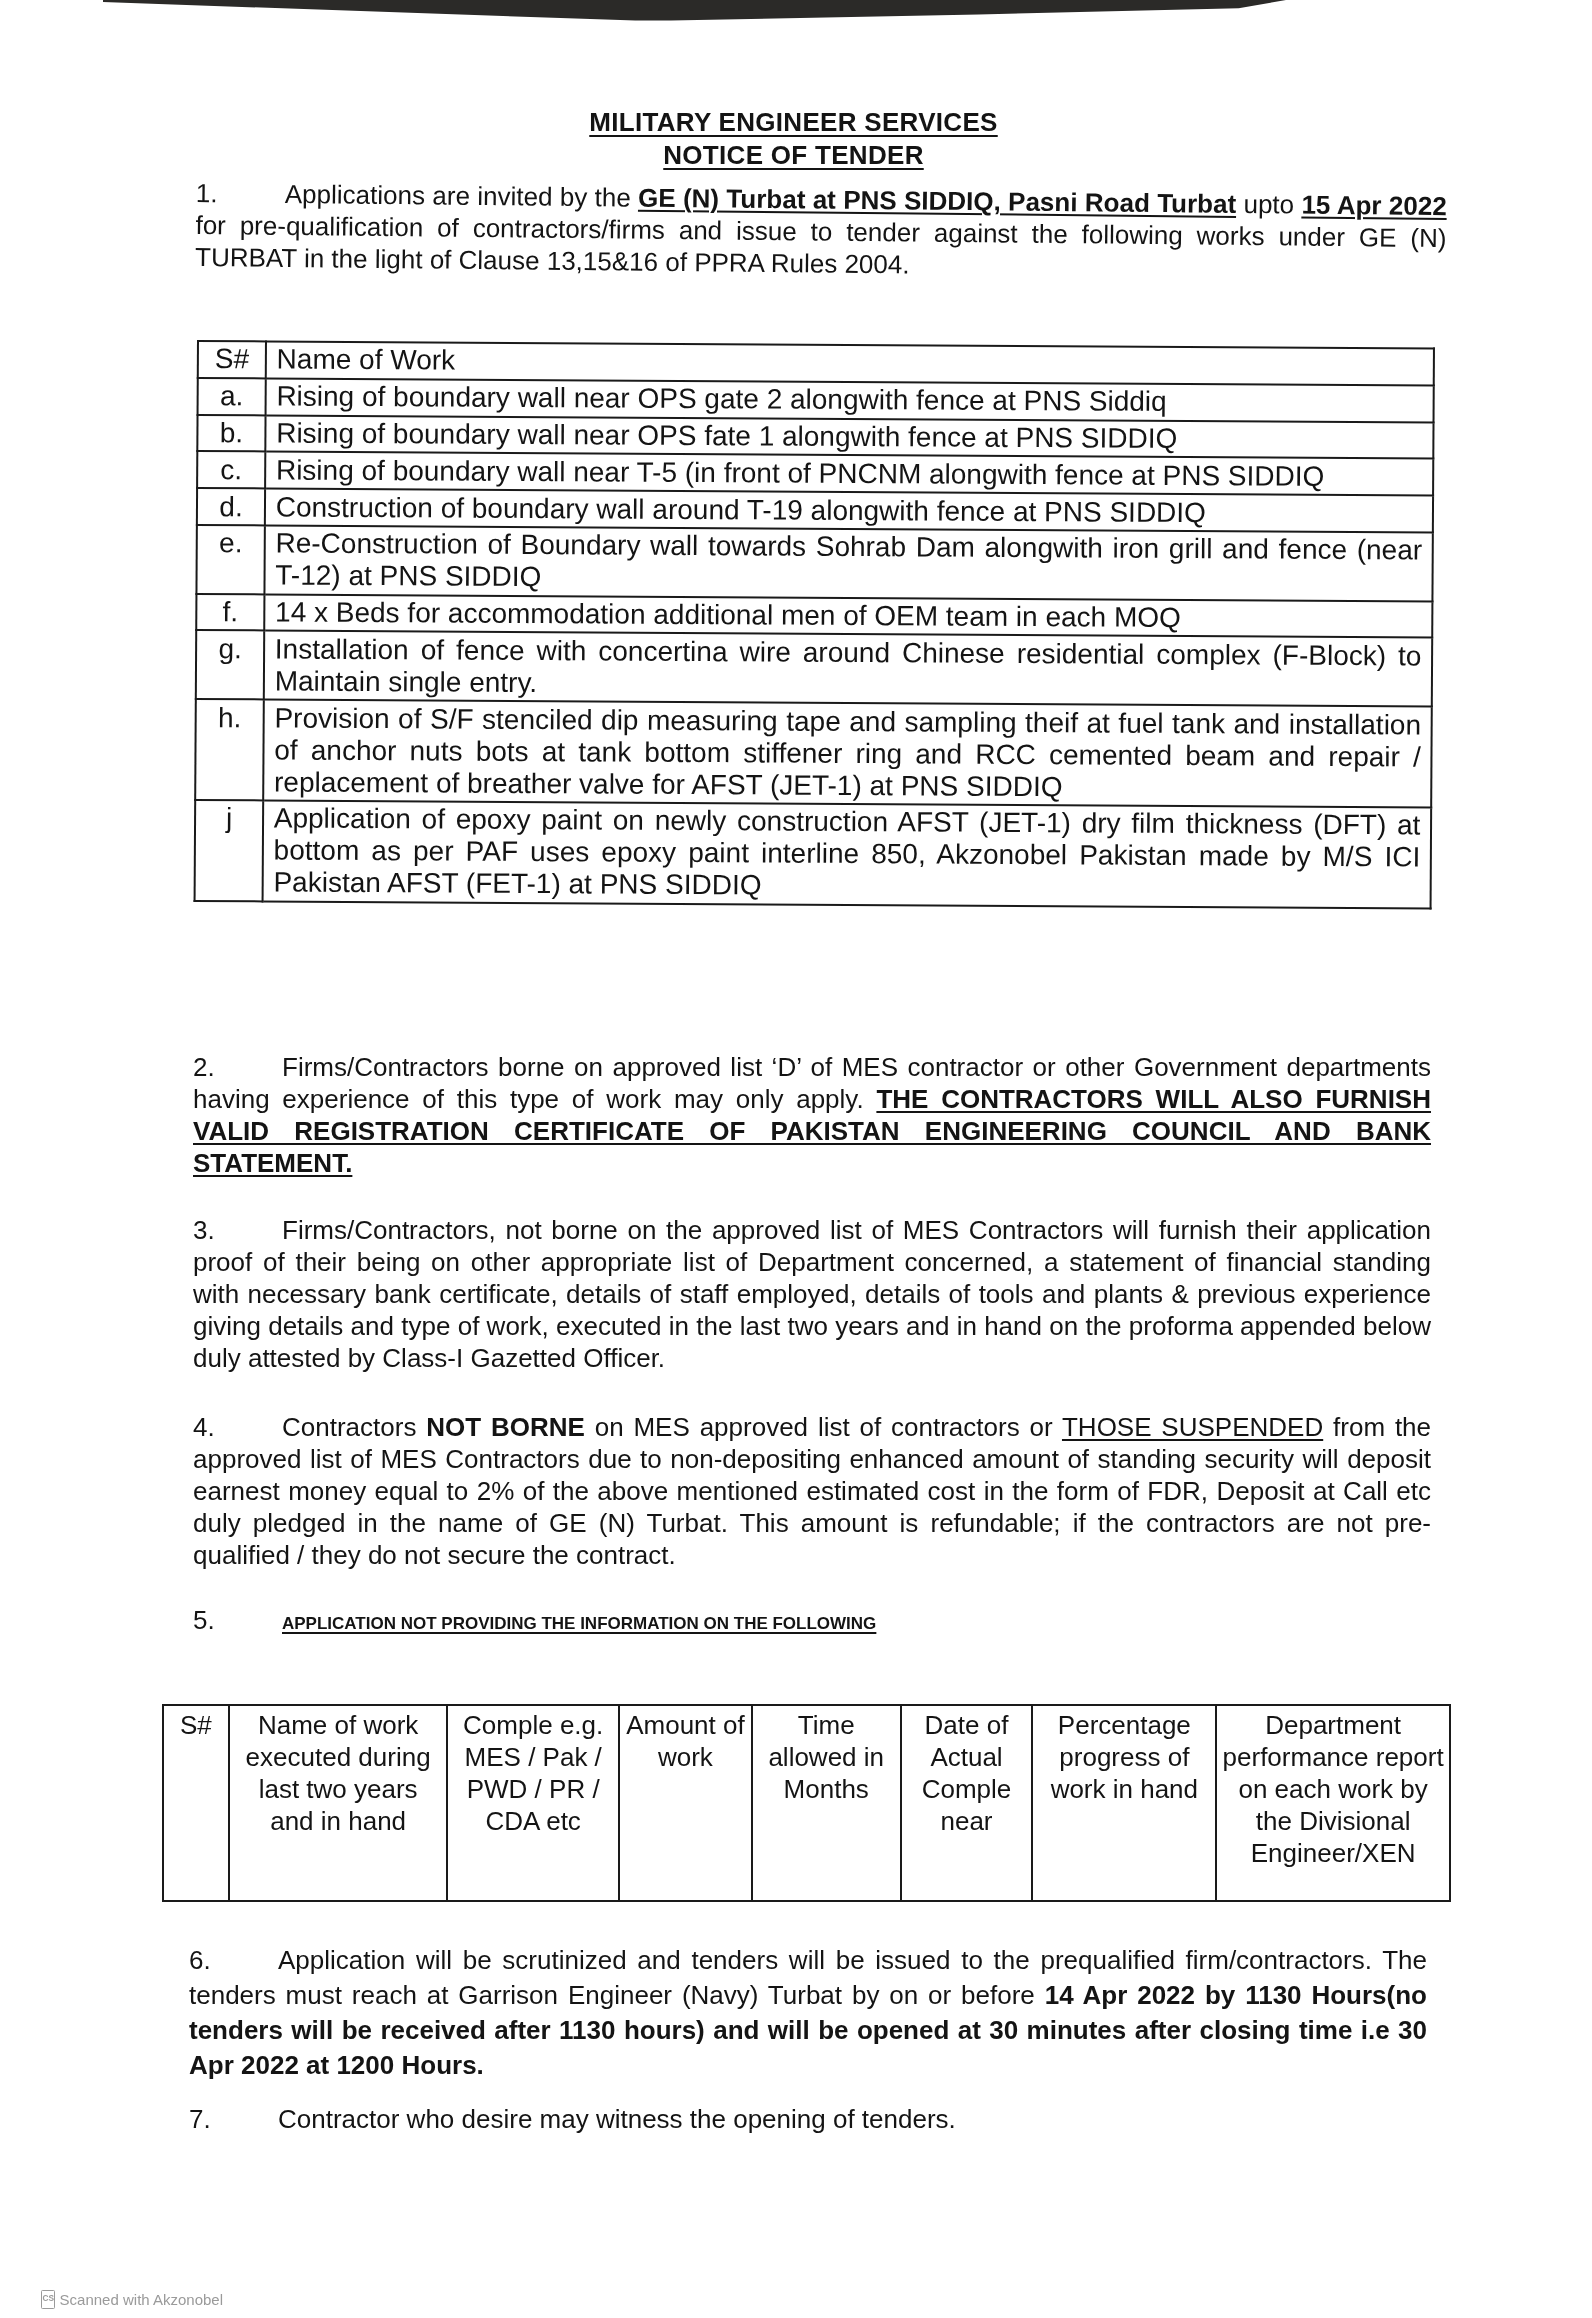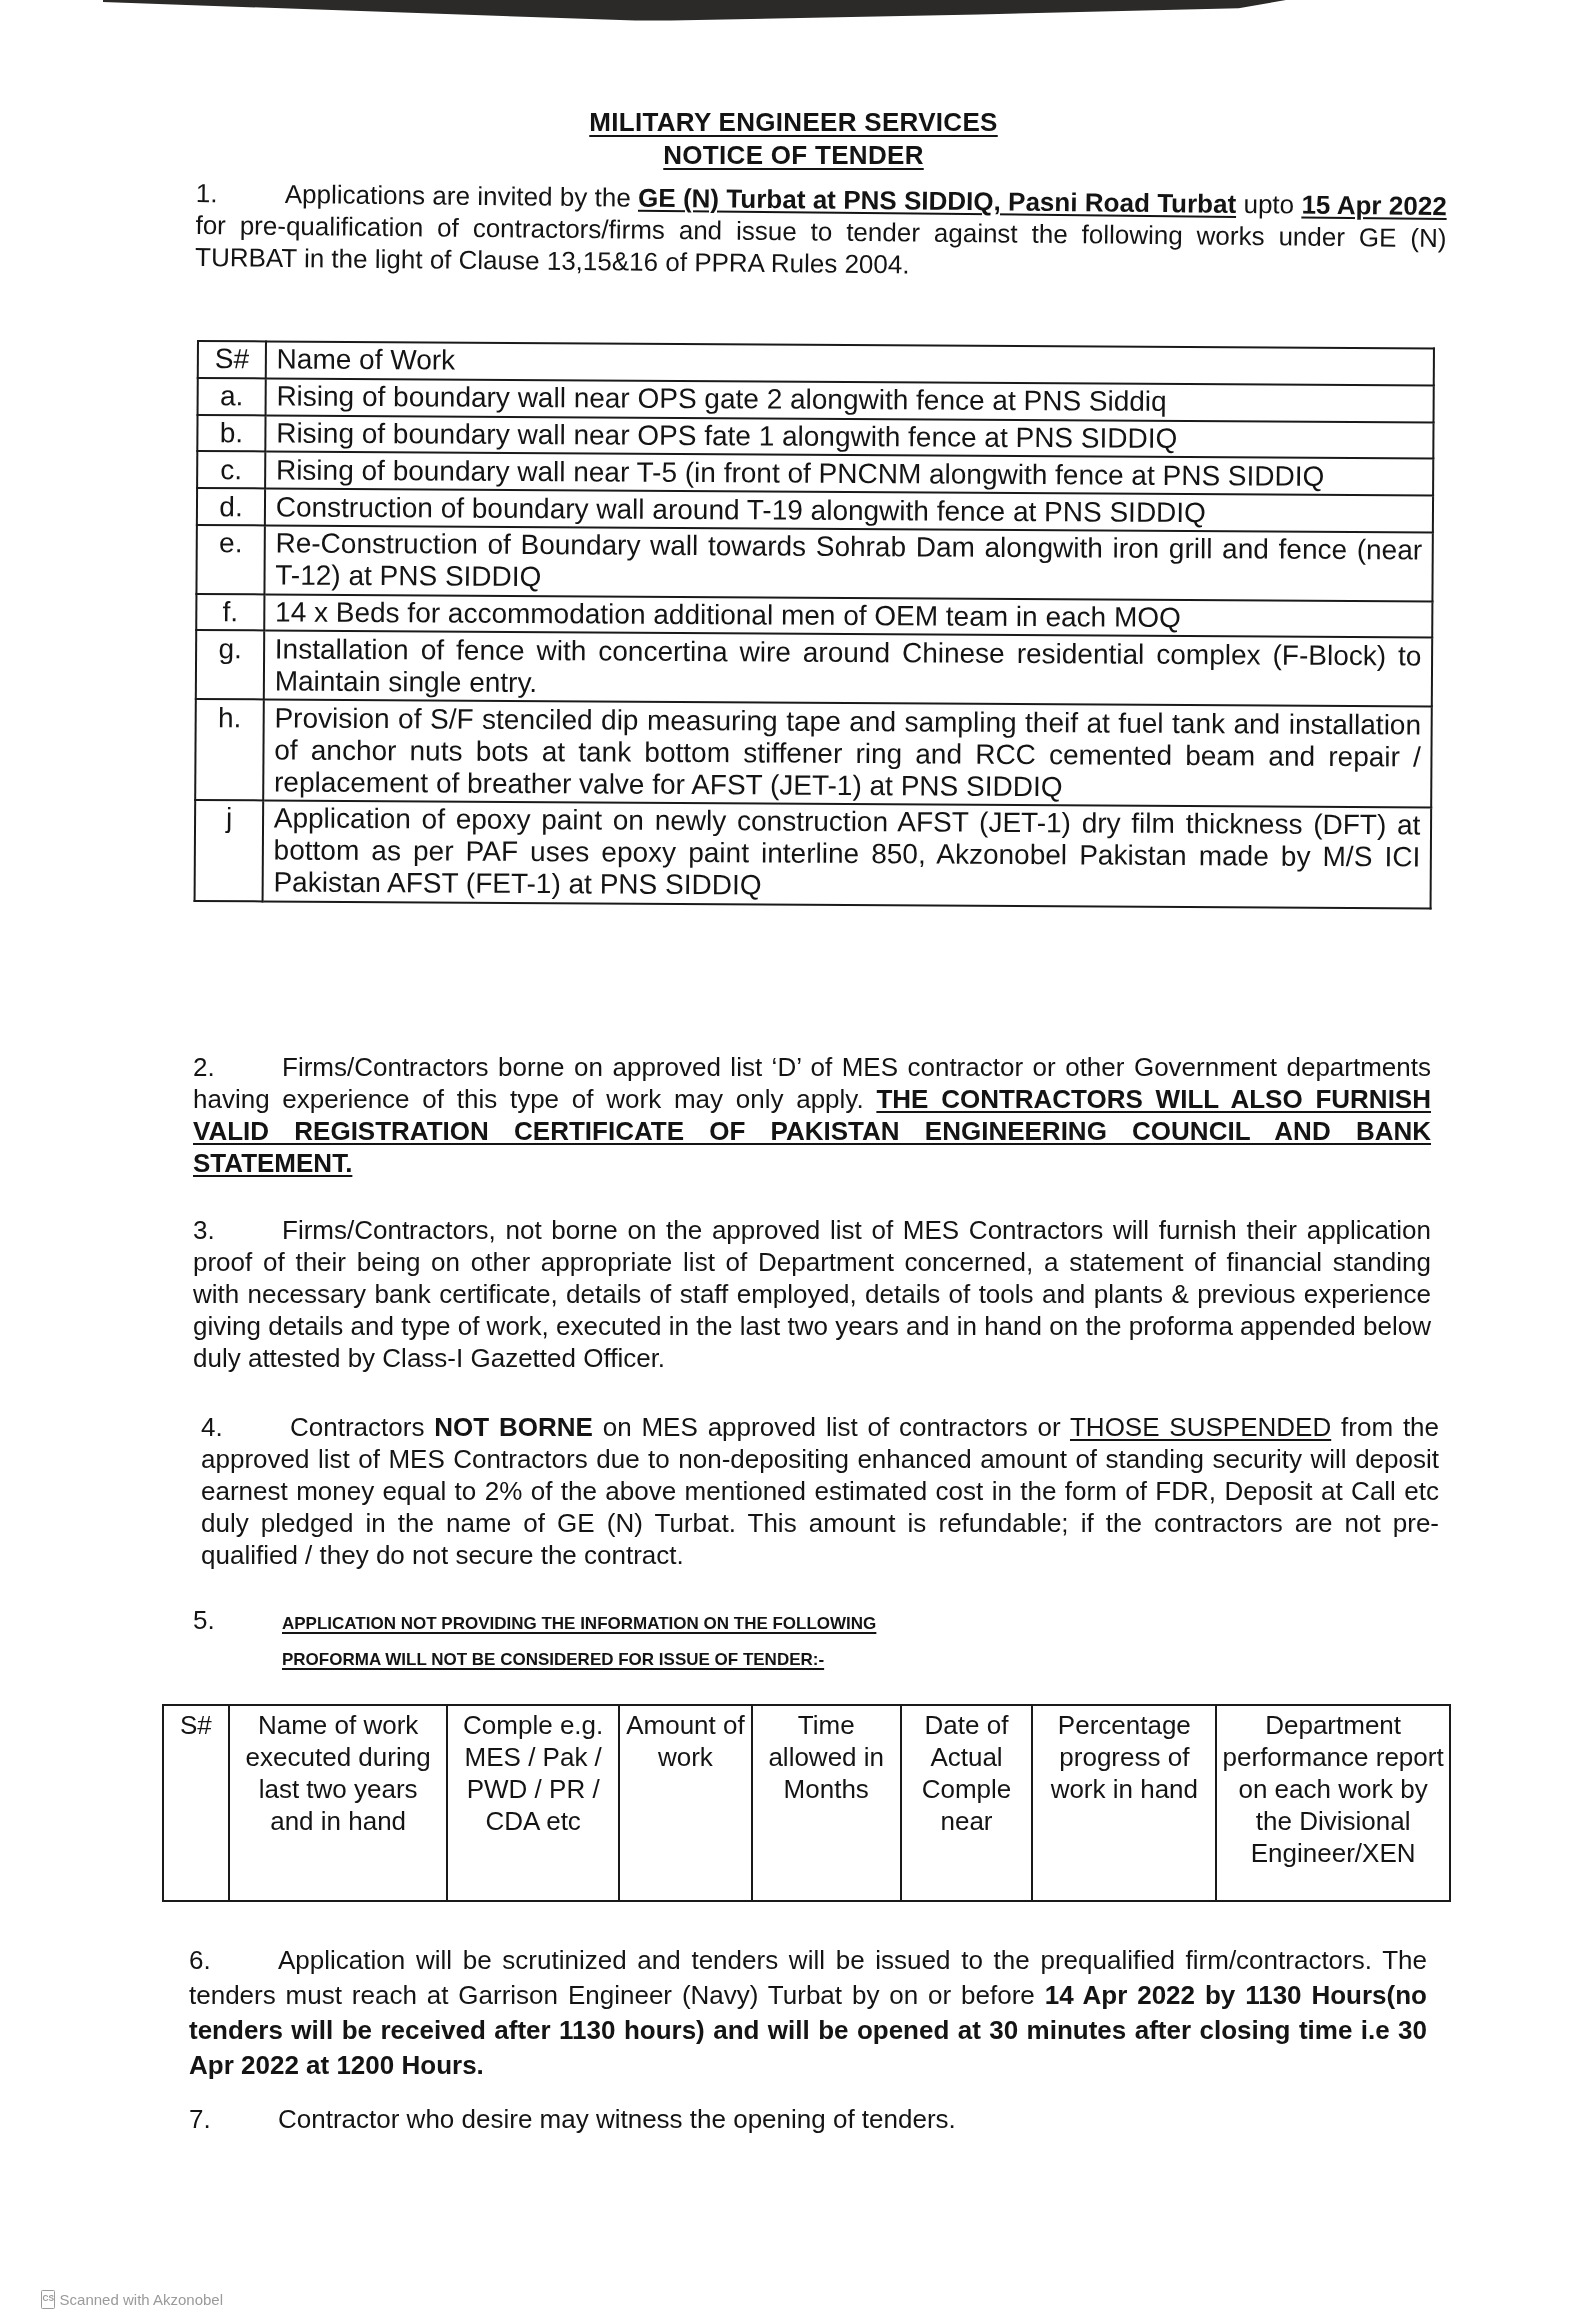--- a/index.html
+++ b/index.html
@@ -66,21 +66,21 @@
       vertical-align: top;
       padding: 1.4px 9.6px 1.4px 9.6px;
       text-align: justify;
       font-weight: normal;
     }
     table.works th { text-align: left; }
     table.works td.sn, table.works th.sn { width: 58px; text-align: center; padding-left: 4.1px; padding-right: 4.1px; }
 
     #p2 { top: 1051px; }
     #p3 { top: 1214px; }
-    #p4 { top: 1411px; margin-left: 8px; }
+    #p4 { top: 1411px; }
     #p5 { top: 1604px; }
     #p5 .b { font-size: 17px; }
 
     table.proforma {
       position: absolute;
       left: 162px; top: 1704px;
       width: 1289px;
       border-collapse: collapse;
       font-size: 26px;
       line-height: 32px;
@@ -186,21 +186,21 @@
   <div class="para" id="p3">
     <span class="num">3.</span><span>Firms/Contractors, not borne on the approved list of MES Contractors will furnish their application proof of their being on other appropriate list of Department concerned, a statement of financial standing with necessary bank certificate, details of staff employed, details of tools and plants &amp; previous experience giving details and type of work, executed in the last two years and in hand on the proforma appended below duly attested by Class-I Gazetted Officer.</span>
   </div>
 
   <div class="para" id="p4">
     <span class="num">4.</span><span>Contractors </span><span class="b">NOT BORNE</span><span> on MES approved list of contractors or </span><span class="u">THOSE SUSPENDED</span><span> from the approved list of MES Contractors due to non-depositing enhanced amount of standing security will deposit earnest money equal to 2% of the above mentioned estimated cost in the form of FDR, Deposit at Call etc duly pledged in the name of GE (N) Turbat. This amount is refundable; if the contractors are not pre-qualified / they do not secure the contract.</span>
   </div>
 
   <div class="para" id="p5">
     <span class="num">5.</span><span class="u b">APPLICATION NOT PROVIDING THE INFORMATION ON THE FOLLOWING</span><br>
-    <span class="num"></span><span class="u b">PROFORMA WILL NOT BE CONSIDERED FOR ISSUE OF TENDER:-</span>
+    <span class="num"></span>
   </div>
 
   <table class="proforma">
     <colgroup>
       <col style="width:66px">
         <col style="width:219px">
         <col style="width:172px">
         <col style="width:133px">
       <col style="width:149px">
         <col style="width:132px">

